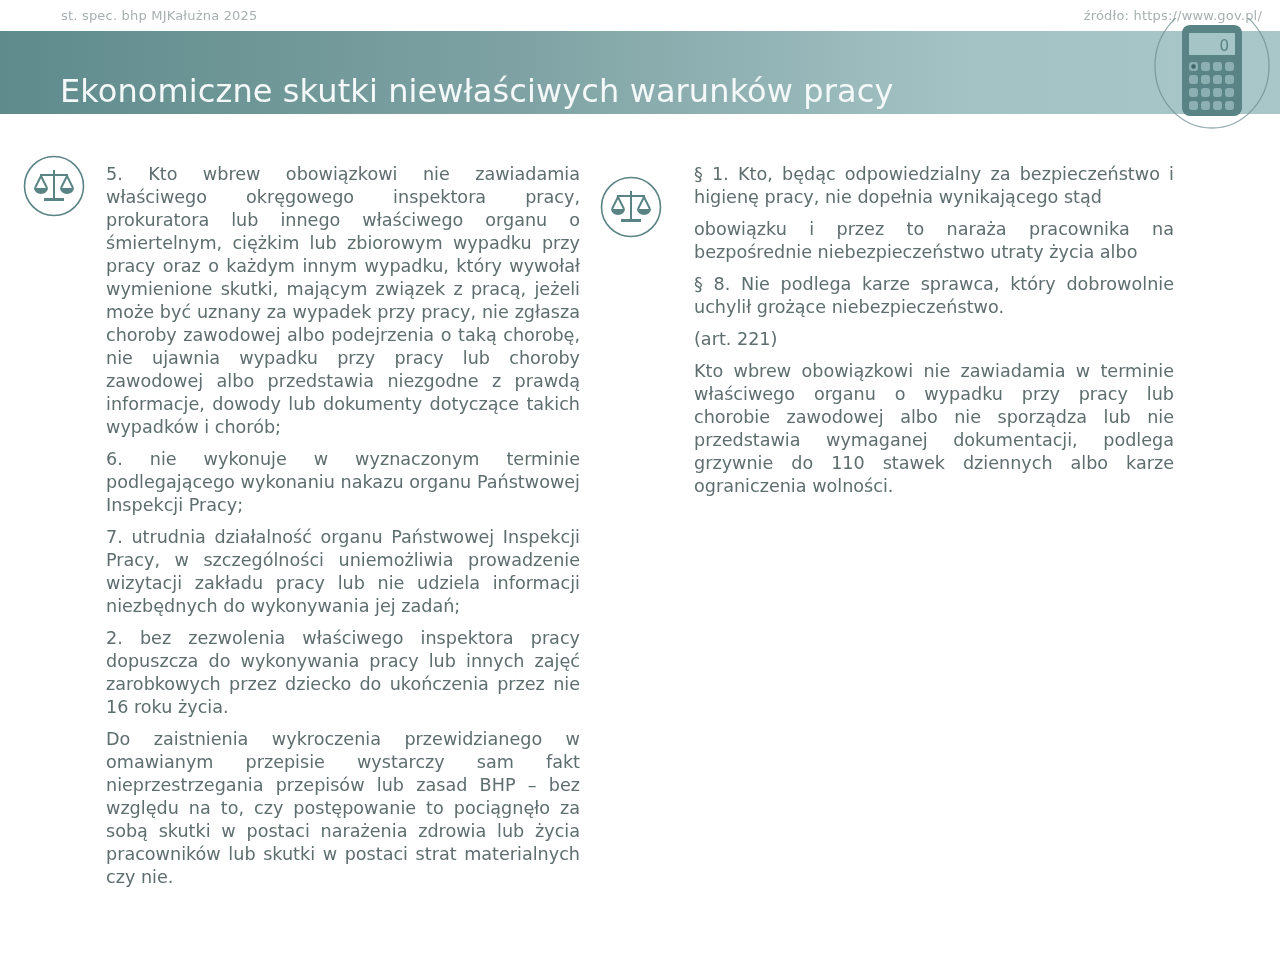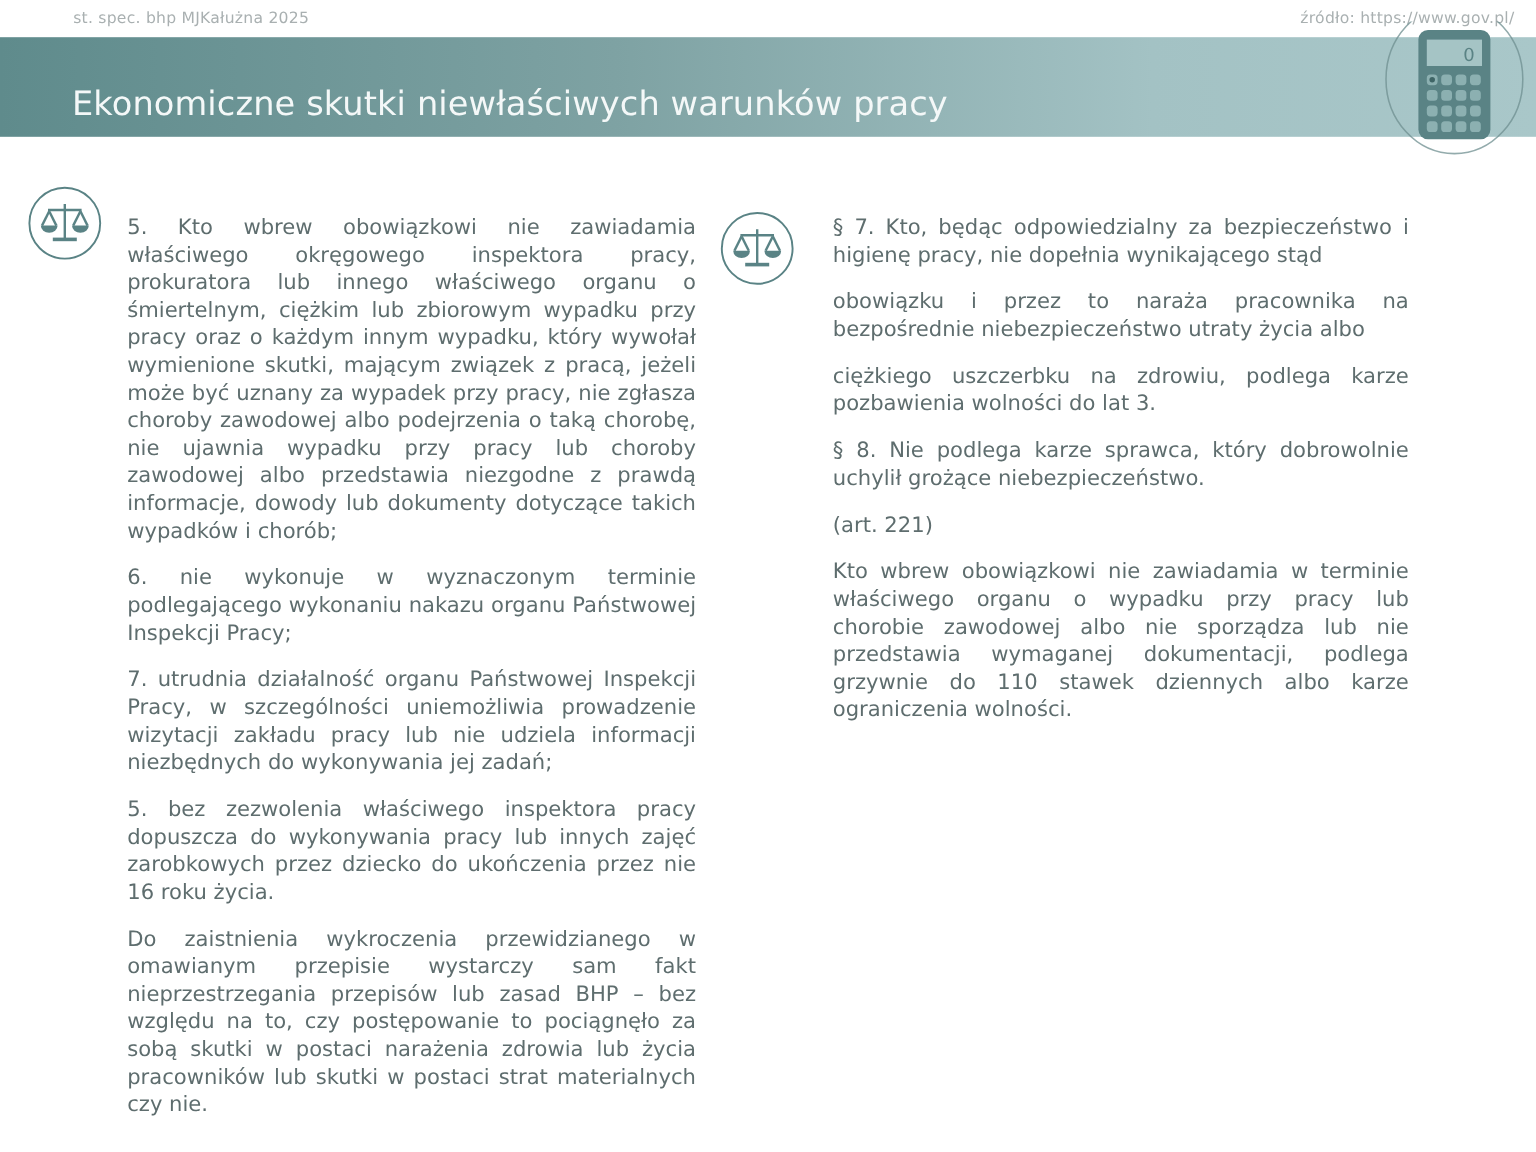--- a/index.html
+++ b/index.html
@@ -11,26 +11,26 @@
     }
     .topline { position: absolute; top: 8px; font-size: 13px; color: #a9b0b1; letter-spacing: 0.2px; }
     .top-left { left: 61px; }
     .top-right { right: 18px; text-align: right; }
     .banner {
       position: absolute; left: 0; top: 31px; width: 1280px; height: 83px;
       background: linear-gradient(90deg, #5f8b8c 0%, #7ea2a3 40%, #a3c2c4 75%, #a9c7c9 100%);
       overflow: hidden;
     }
     .banner-title {
-      position: absolute; left: 60px; top: 20px; font-size: 28px; color: #f4f8f8;
+      position: absolute; left: 60px; top: 20px; font-size: 32px; color: #f4f8f8;
       font-weight: normal; letter-spacing: 0.1px; white-space: nowrap;
     }
     .calc-wrap { position: absolute; left: 1152px; top: 18px; width: 120px; height: 130px; }
     .content { position: absolute; font-size: 17.6px; line-height: 23px; color: #5e6d6e; }
-    .content p { margin: 16px 0 9px 0; text-align: justify; }
+    .content p { margin: 0 0 9px 0; text-align: justify; }
     .col-left { left: 106px; top: 163px; width: 474px; }
     .col-right { left: 694px; top: 163px; width: 480px; }
     .scale-icon { position: absolute; width: 62px; height: 62px; }
     .scale-left { left: 23px; top: 155px; }
     .scale-right { left: 600px; top: 176px; }
   </style>
 </head>
 <body>
 
 <div class="topline top-left">st. spec. bhp MJKałużna 2025</div>
@@ -82,21 +82,21 @@
     <path d="M11 33 L25 33 A7 6 0 0 1 11 33 Z" fill="#5a8385"></path>
     <path d="M37 33 L51 33 A7 6 0 0 1 37 33 Z" fill="#5a8385"></path>
     <rect x="21" y="43" width="20" height="3" fill="#5a8385"></rect>
   </svg>
 </div>
 
 <div class="content col-left">
   <p>5. Kto wbrew obowiązkowi nie zawiadamia właściwego okręgowego inspektora pracy, prokuratora lub innego właściwego organu o śmiertelnym, ciężkim lub zbiorowym wypadku przy pracy oraz o każdym innym wypadku, który wywołał wymienione skutki, mającym związek z pracą, jeżeli może być uznany za wypadek przy pracy, nie zgłasza choroby zawodowej albo podejrzenia o taką chorobę, nie ujawnia wypadku przy pracy lub choroby zawodowej albo przedstawia niezgodne z prawdą informacje, dowody lub dokumenty dotyczące takich wypadków i chorób;</p>
   <p>6. nie wykonuje w wyznaczonym terminie podlegającego wykonaniu nakazu organu Państwowej Inspekcji Pracy;</p>
   <p>7. utrudnia działalność organu Państwowej Inspekcji Pracy, w szczególności uniemożliwia prowadzenie wizytacji zakładu pracy lub nie udziela informacji niezbędnych do wykonywania jej zadań;</p>
-  <p>5. bez zezwolenia właściwego inspektora pracy dopuszcza do wykonywania pracy lub innych zajęć zarobkowych przez dziecko do ukończenia przez nie 16 roku życia.</p>
+  <p>2. bez zezwolenia właściwego inspektora pracy dopuszcza do wykonywania pracy lub innych zajęć zarobkowych przez dziecko do ukończenia przez nie 16 roku życia.</p>
   <p>Do zaistnienia wykroczenia przewidzianego w omawianym przepisie wystarczy sam fakt nieprzestrzegania przepisów lub zasad BHP – bez względu na to, czy postępowanie to pociągnęło za sobą skutki w postaci narażenia zdrowia lub życia pracowników lub skutki w postaci strat materialnych czy nie.</p>
 </div>
 
 <div class="scale-icon scale-right">
   <svg width="62" height="62" viewBox="0 0 62 62">
     <circle cx="31" cy="31" r="29.5" fill="none" stroke="#5a8385" stroke-width="1.6"></circle>
     <g stroke="#5a8385" stroke-width="2" fill="none">
       <line x1="31" y1="15" x2="31" y2="44"></line>
       <line x1="17" y1="20" x2="45" y2="20"></line>
       <line x1="18" y1="21" x2="12" y2="33"></line>
@@ -104,19 +104,18 @@
       <line x1="44" y1="21" x2="38" y2="33"></line>
         <line x1="44" y1="21" x2="50" y2="33"></line>
     </g>
     <path d="M11 33 L25 33 A7 6 0 0 1 11 33 Z" fill="#5a8385"></path>
     <path d="M37 33 L51 33 A7 6 0 0 1 37 33 Z" fill="#5a8385"></path>
     <rect x="21" y="43" width="20" height="3" fill="#5a8385"></rect>
   </svg>
 </div>
 
 <div class="content col-right">
-  <p>§ 7. Kto, będąc odpowiedzialny za bezpieczeństwo i higienę pracy, nie dopełnia wynikającego stąd</p>
+  <p>§ 1. Kto, będąc odpowiedzialny za bezpieczeństwo i higienę pracy, nie dopełnia wynikającego stąd</p>
   <p>obowiązku i przez to naraża pracownika na bezpośrednie niebezpieczeństwo utraty życia albo</p>
-  <p>ciężkiego uszczerbku na zdrowiu, podlega karze pozbawienia wolności do lat 3.</p>
   <p>§ 8. Nie podlega karze sprawca, który dobrowolnie uchylił grożące niebezpieczeństwo.</p>
   <p>(art. 221)</p>
   <p>Kto wbrew obowiązkowi nie zawiadamia w terminie właściwego organu o wypadku przy pracy lub chorobie zawodowej albo nie sporządza lub nie przedstawia wymaganej dokumentacji, podlega grzywnie do 110 stawek dziennych albo karze ograniczenia wolności.</p>
 </div>
 
 </body></html>

